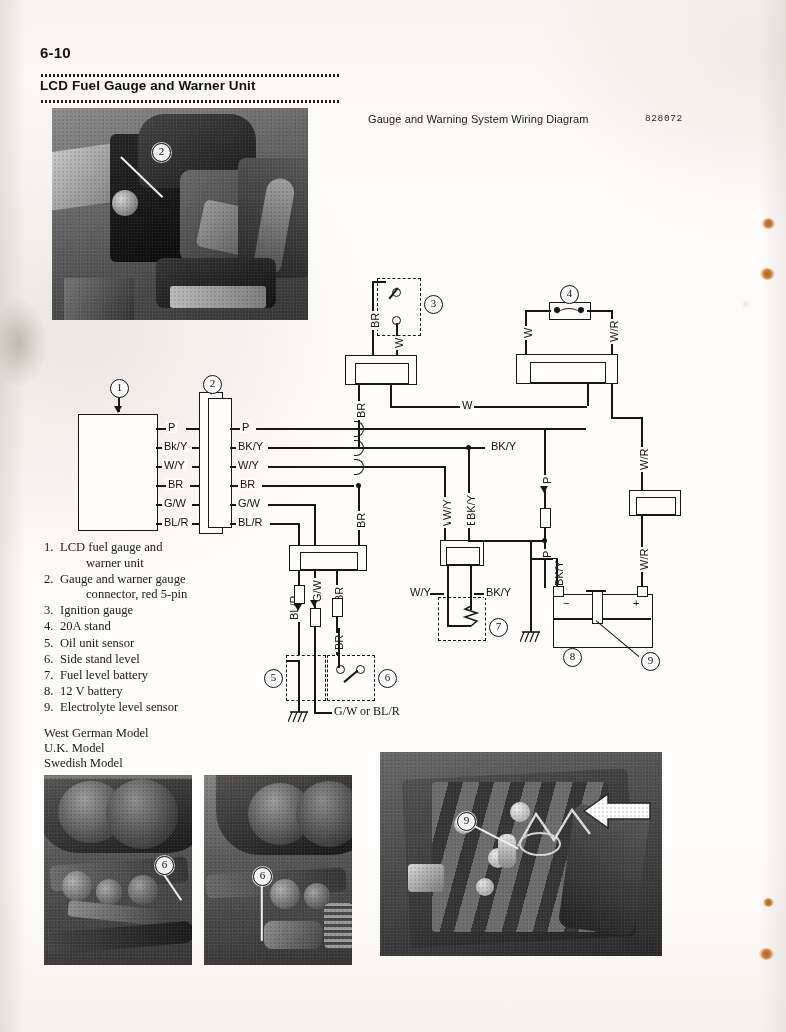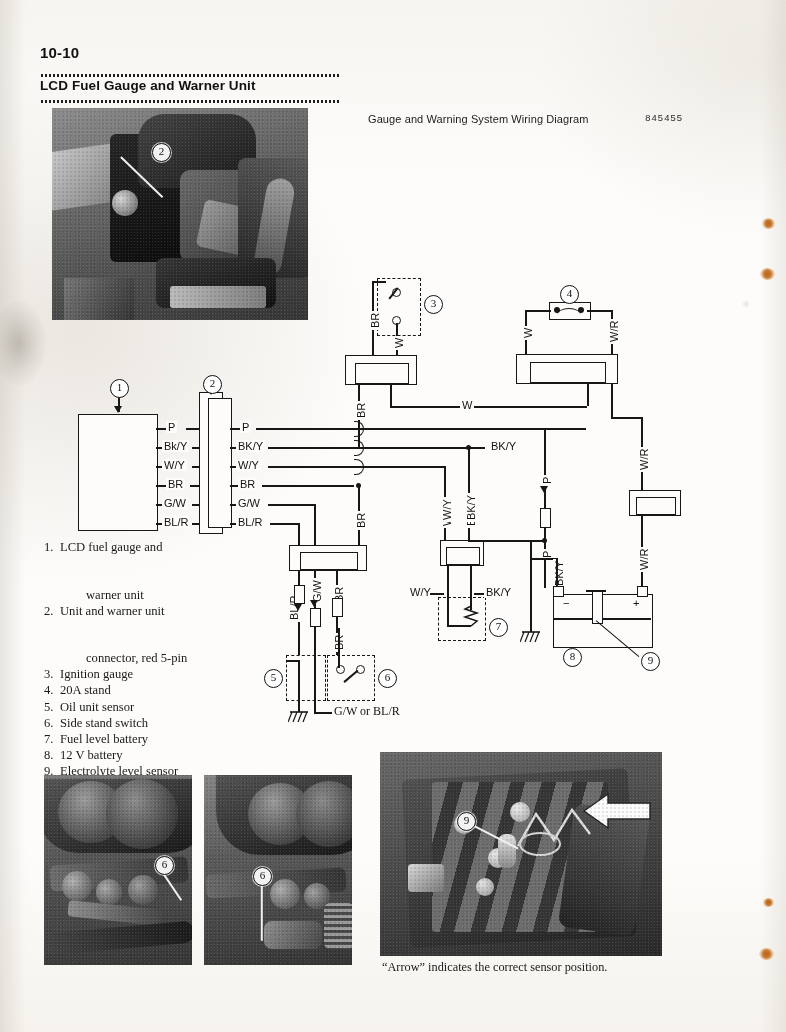--- a/index.html
+++ b/index.html
@@ -52,21 +52,21 @@
     font-family:"Liberation Serif",serif;font-size:11px;line-height:15px;text-align:center;z-index:6;}
   .callout.onphoto{border-color:#111;background:#f2f2f2;box-shadow:0 0 0 1px rgba(255,255,255,.7);}
   .lead{position:absolute;background:#111;height:1.2px;transform-origin:0 50%;z-index:5;}
   .lead.white{background:#f0f0f0;height:1.6px;}
 
   
   #legend{position:absolute;left:44px;top:540px;width:215px;font-size:12.6px;line-height:15.6px;}
   #legend .li{display:flex;margin-bottom:.5px;}
   #legend .num{width:16px;flex:0 0 16px;}
   #legend .txt{flex:1;}
-  #legend .cont{display:block;padding-left:26px;margin-top:32px;}
+  #legend .cont{display:block;padding-left:26px;}
 
   
   #model-list{position:absolute;left:44px;top:726px;font-size:12.6px;line-height:15.2px;}
 
   
   #photo-caption{position:absolute;left:382px;top:960px;font-size:12.3px;color:#1a1a1a;}
 
   
   #diagram{position:absolute;left:0;top:0;width:786px;height:1032px;pointer-events:none;}
   .wire{position:absolute;background:#171717;}
@@ -102,27 +102,27 @@
   <div class="edge-shade left"></div>
   <div class="edge-shade right"></div>
 
   <div class="foxing" style="left:762px;top:218px;width:13px;height:11px;"></div>
   <div class="foxing" style="left:760px;top:268px;width:15px;height:12px;"></div>
   <div class="foxing" style="left:763px;top:898px;width:11px;height:9px;"></div>
   <div class="foxing" style="left:759px;top:948px;width:15px;height:12px;"></div>
   <div class="smudge" style="left:-8px;top:300px;width:54px;height:86px;"></div>
   <div class="smudge" style="left:742px;top:300px;width:8px;height:8px;opacity:.5;"></div>
 
-  <div id="page-number">10-10</div>
+  <div id="page-number">6-10</div>
   <div class="dotrule" id="rule-top"></div>
   <div id="section-title">LCD Fuel Gauge and Warner Unit</div>
   <div class="dotrule" id="rule-bottom"></div>
 
   <div id="diagram-title">Gauge and Warning System Wiring Diagram</div>
-  <div id="diagram-figno">845455</div>
+  <div id="diagram-figno">828072</div>
 
   <div class="photo" style="left:52px;top:108px;width:256px;height:212px;">
     <div class="ph-layer" style="inset:0;background:linear-gradient(160deg,#8d8d8d 0%,#6b6b6b 35%,#4e4e4e 70%,#3b3b3b 100%);"></div>
     <div class="ph-layer" style="left:-10px;top:40px;width:80px;height:58px;background:linear-gradient(140deg,#c9c9c9,#7e7e7e);border-radius:8px;transform:rotate(-8deg);"></div>
     <div class="ph-layer" style="left:58px;top:26px;width:78px;height:128px;background:linear-gradient(160deg,#2e2e2e,#151515);border-radius:6px;"></div>
     <div class="ph-layer" style="left:86px;top:6px;width:118px;height:74px;background:linear-gradient(150deg,#4a4a4a,#222);border-radius:26px 26px 10px 10px;"></div>
     <div class="ph-layer" style="left:128px;top:62px;width:84px;height:92px;background:linear-gradient(140deg,#6e6e6e,#3a3a3a);border-radius:10px;"></div>
     <div class="ph-layer" style="left:148px;top:96px;width:54px;height:48px;background:linear-gradient(120deg,#9a9a9a,#5c5c5c);border-radius:6px;transform:rotate(12deg);"></div>
     <div class="ph-layer" style="left:186px;top:50px;width:72px;height:120px;background:linear-gradient(200deg,#5d5d5d,#2b2b2b);border-radius:8px;"></div>
     <div class="ph-layer" style="left:208px;top:70px;width:28px;height:98px;background:linear-gradient(180deg,#9d9d9d,#4f4f4f);border-radius:14px;transform:rotate(10deg);"></div>
@@ -371,52 +371,57 @@
 
   </div>
 
   <div id="legend">
     <div class="li">
         <span class="num">1.</span>
         <span class="txt"><span>LCD fuel gauge and</span><span class="cont">warner unit</span></span>
       </div>
     <div class="li">
         <span class="num">2.</span>
-        <span class="txt"><span>Unit and warner unit</span><span class="cont">connector, red 5-pin</span></span>
+        <span class="txt"><span>Gauge and warner gauge</span><span class="cont">connector, red 5-pin</span></span>
       </div>
     <div class="li">
         <span class="num">3.</span>
         <span class="txt">Ignition gauge</span>
       </div>
     <div class="li">
         <span class="num">4.</span>
         <span class="txt">20A stand</span>
       </div>
     <div class="li">
         <span class="num">5.</span>
         <span class="txt">Oil unit sensor</span>
       </div>
     <div class="li">
         <span class="num">6.</span>
-        <span class="txt">Side stand switch</span>
+        <span class="txt">Side stand level</span>
       </div>
     <div class="li">
         <span class="num">7.</span>
         <span class="txt">Fuel level battery</span>
       </div>
     <div class="li">
         <span class="num">8.</span>
         <span class="txt">12 V battery</span>
       </div>
     <div class="li">
         <span class="num">9.</span>
         <span class="txt">Electrolyte level sensor</span>
       </div>
   </div>
 
+  <div id="model-list">
+    <div>West German Model</div>
+    <div>U.K. Model</div>
+    <div>Swedish Model</div>
+  </div>
 
   <div class="photo" style="left:44px;top:775px;width:148px;height:190px;">
     <div class="ph-layer" style="inset:0;background:linear-gradient(170deg,#7c7c7c 0%,#5a5a5a 40%,#3c3c3c 100%);"></div>
     <div class="ph-layer" style="left:-6px;top:4px;width:170px;height:74px;background:linear-gradient(160deg,#5a5a5a,#1e1e1e);border-radius:0 0 40px 40px;"></div>
     <div class="ph-layer" style="left:14px;top:6px;width:66px;height:62px;border-radius:50%;background:radial-gradient(ellipse at 40% 30%,#9b9b9b,#2b2b2b);"></div>
     <div class="ph-layer" style="left:62px;top:4px;width:72px;height:70px;border-radius:50%;background:radial-gradient(ellipse at 40% 30%,#8d8d8d,#242424);"></div>
     <div class="ph-layer" style="left:6px;top:86px;width:138px;height:26px;background:linear-gradient(90deg,#6f6f6f,#3a3a3a);border-radius:6px;transform:rotate(-4deg);"></div>
     <div class="ph-layer" style="left:18px;top:96px;width:30px;height:30px;border-radius:50%;background:radial-gradient(circle at 35% 35%,#b0b0b0,#4a4a4a);"></div>
     <div class="ph-layer" style="left:52px;top:104px;width:26px;height:26px;border-radius:50%;background:radial-gradient(circle at 35% 35%,#a8a8a8,#454545);"></div>
     <div class="ph-layer" style="left:84px;top:100px;width:30px;height:30px;border-radius:50%;background:radial-gradient(circle at 35% 35%,#9d9d9d,#3d3d3d);"></div>
@@ -462,15 +467,14 @@
       <svg width="86" height="62" viewBox="0 0 86 62">
         <polyline points="8,46 26,14 44,40 62,10 80,34" fill="none" stroke="#d8d8d8" stroke-width="2.4"></polyline>
         <ellipse cx="30" cy="44" rx="20" ry="11" fill="none" stroke="#cfcfcf" stroke-width="2"></ellipse>
       </svg>
     </div>
     <div class="grain"></div>
   </div>
   <div class="lead white" style="left:472px;top:824px;width:52px;transform:rotate(27deg);"></div>
   <div class="callout onphoto" style="left:457px;top:812px;">9</div>
 
-  <div id="photo-caption">“Arrow” indicates the correct sensor position.</div>
 
 </div>
 
 </body></html>

